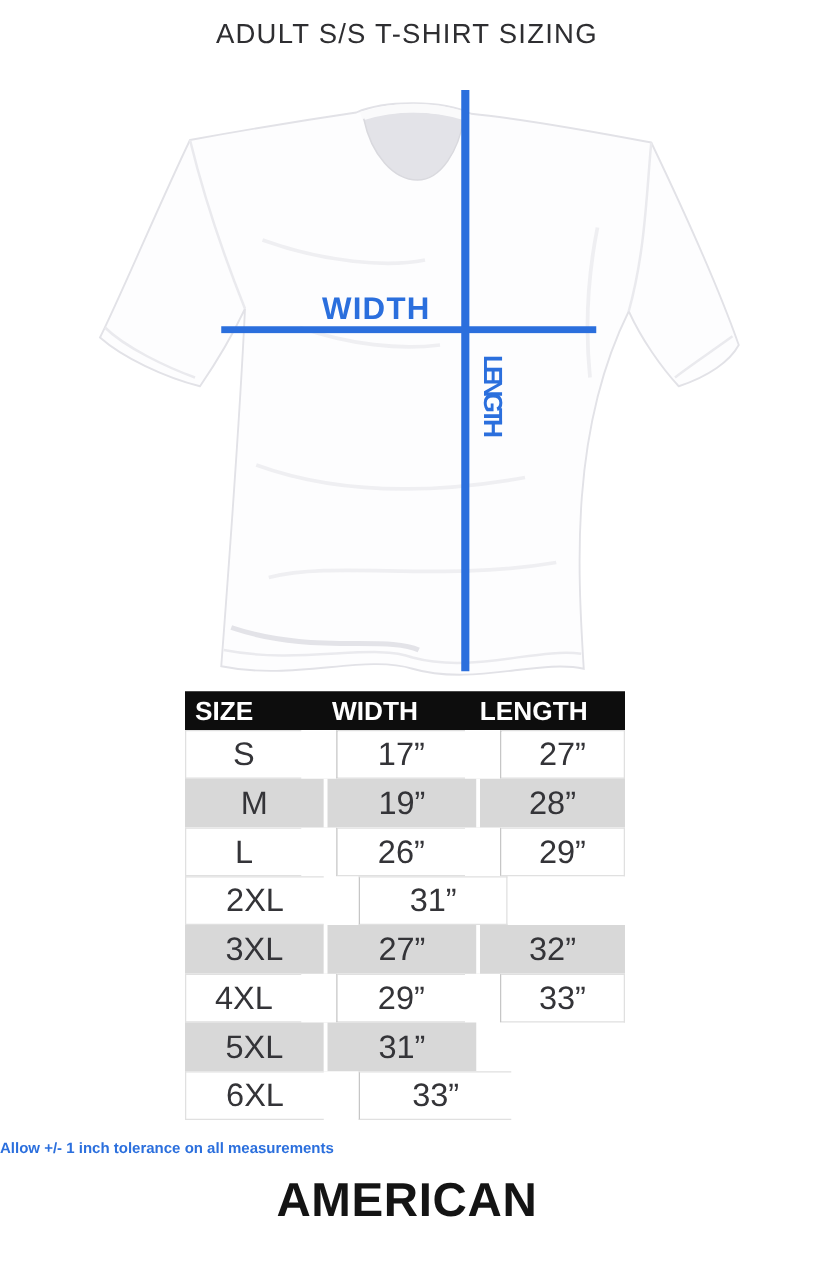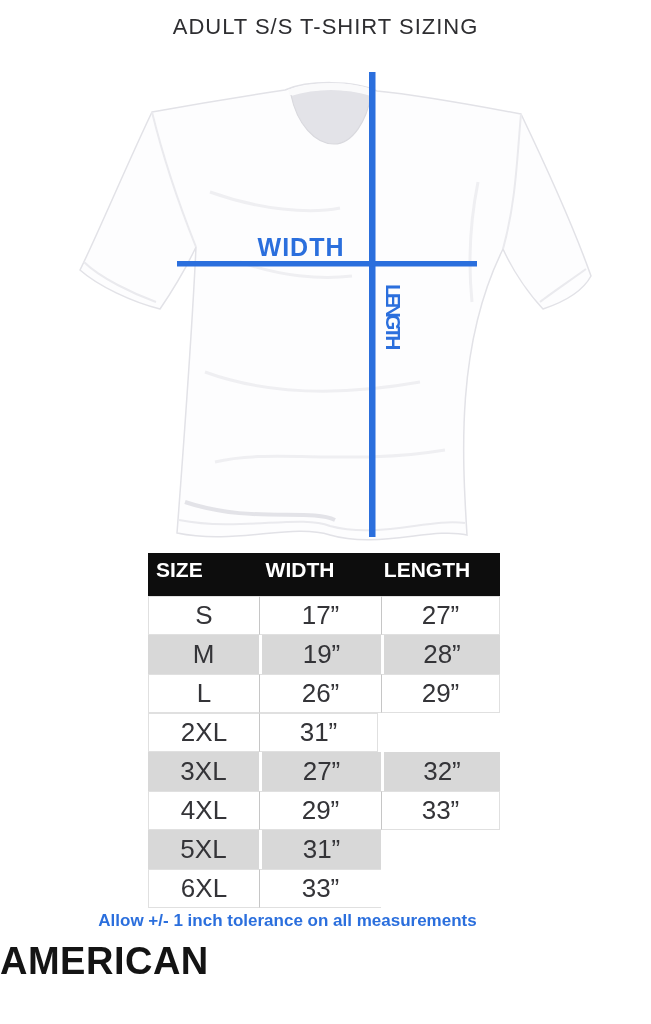--- a/index.html
+++ b/index.html
@@ -24,47 +24,47 @@
     top:233px;left:239px;width:124px;text-align:center;
     font-size:25px;letter-spacing:1px;
   }
   .length-label{
     top:284px;left:381px;
     writing-mode:vertical-rl;
     font-size:21px;letter-spacing:-4px;
   }
   .size-table{position:absolute;top:553px;left:148px;width:352px;}
   .thead{
-    position:relative;height:43px;background:var(--header-bg);
+    position:relative;height:31px;background:var(--header-bg);
     color:#ffffff;font-weight:bold;font-size:21px;line-height:33px;
   }
   .th{position:absolute;top:0;height:33px;}
   .th-size{left:8px;}
   .th-width{left:92px;width:120px;text-align:center;}
   .th-length{left:219px;width:120px;text-align:center;}
   .tbody{display:flex;flex-direction:column;height:312px;}
   .trow{display:flex;flex:1;}
   .cell{
     box-sizing:border-box;display:flex;align-items:center;justify-content:center;
     font-size:26px;font-weight:300;color:#343438;
   }
   .c1{width:111px;}
   .c2{width:122px;}
   .c3{width:119px;}
   .trow.white .cell{background:#ffffff;border-top:1px solid #e0e0e0;border-bottom:1px solid #e0e0e0;}
   .trow.white .c1{border-left:1px solid #e0e0e0;}
   .trow.white .c3{border-right:1px solid #e0e0e0;}
-  .trow.white .c2,.trow.white .c3{border-left:1px solid #c6c6c6;}
+  .trow.white .c2,.trow.white .c3{border-left:1px solid #c6c6c6;margin-left:28px;}
   .trow.gray .cell{background:var(--row-alt);}
   .trow.gray .c2,.trow.gray .c3{border-left:3px solid #ffffff;text-align:center;}
   .tolerance-note{
-    position:absolute;top:911px;left:0;width:575px;text-align:center;
-    color:var(--accent);font-weight:bold;font-size:17px;
+    position:absolute;top:911px;left:0;width:575px;
+    color:var(--accent);font-weight:bold;font-size:12px;
   }
-  .brand{position:absolute;top:941px;left:0;width:651px;text-align:left;color:#141414;}
+  .brand{position:absolute;top:941px;left:0;width:651px;text-align:center;color:#141414;}
   .brand-name{
     font-size:38px;font-weight:bold;letter-spacing:0.5px;line-height:40px;
   }
   .brand-sub{
     font-size:22px;font-weight:300;letter-spacing:8px;margin-left:8px;
     color:#232323;line-height:22px;margin-top:1px;
   }
 </style>
 </head>
 <body>

